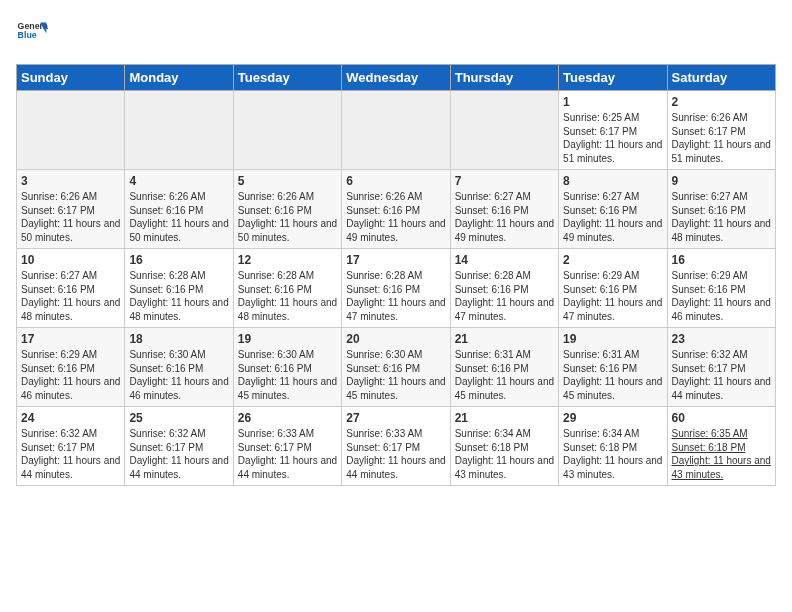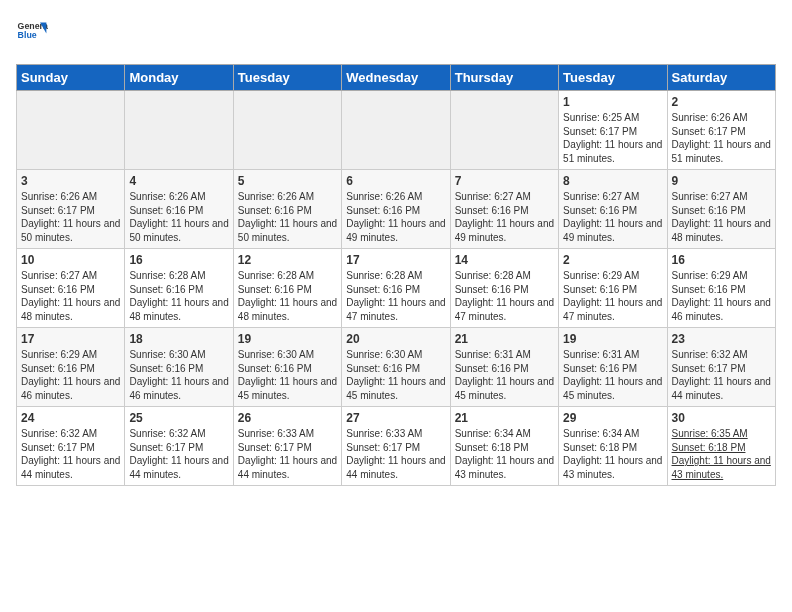--- a/index.html
+++ b/index.html
@@ -294,20 +294,20 @@
 Sunset: 6:18 PM
 Daylight: 11 hours and 43 minutes.</div>
         </td>
         <td>
           <span class="day-num">29</span>
           <div class="day-info" style="white-space: pre-line;">Sunrise: 6:34 AM
 Sunset: 6:18 PM
 Daylight: 11 hours and 43 minutes.</div>
         </td>
         <td>
-          <span class="day-num">30</span>
+          <span class="day-num">60</span>
           <div class="day-info" style="white-space: pre-line; text-decoration: underline;">Sunrise: 6:35 AM
 Sunset: 6:18 PM
 Daylight: 11 hours and 43 minutes.</div>
         </td>
       </tr>
     </tbody>
 </table>
 
 </body></html>

